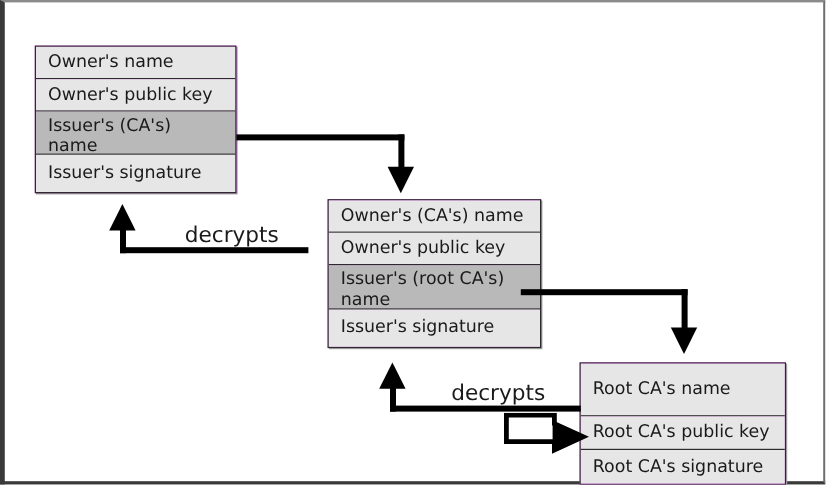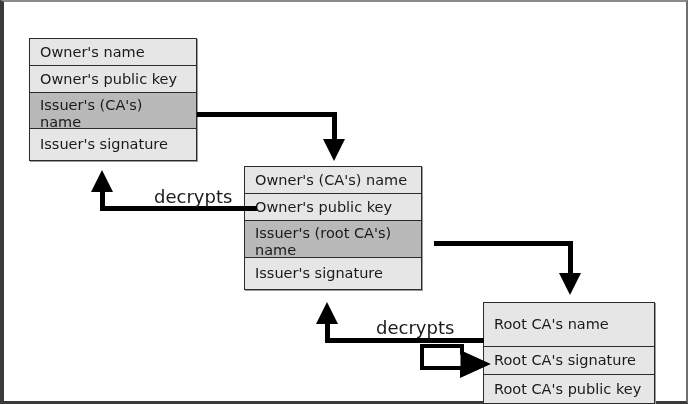--- a/index.html
+++ b/index.html
@@ -105,32 +105,32 @@
   <div id="frame"></div>
 
   <div class="cert-box" id="cert1" style="left:29px; top:38px; width:168px;">
     <div class="cert-row" style="height:27px;">Owner's name</div>
     <div class="cert-row" style="height:27px;">Owner's public key</div>
     <div class="cert-row shaded two-line" style="height:36px;">Issuer's (CA's)
 name</div>
     <div class="cert-row" style="height:31px;">Issuer's signature</div>
   </div>
 
-  <div class="cert-box" id="cert2" style="left:244px; top:166px; width:178px;">
+  <div class="cert-box" id="cert2" style="left:273px; top:166px; width:178px;">
     <div class="cert-row" style="height:27px;">Owner's (CA's) name</div>
     <div class="cert-row" style="height:27px;">Owner's public key</div>
     <div class="cert-row shaded two-line" style="height:37px;">Issuer's (root CA's)
 name</div>
     <div class="cert-row" style="height:31px;">Issuer's signature</div>
   </div>
 
   <div class="cert-box" id="cert3" style="left:483px; top:302px; width:172px;">
     <div class="cert-row" style="height:44px;">Root CA's name</div>
+    <div class="cert-row" style="height:28px;">Root CA's public key</div>
     <div class="cert-row" style="height:28px;">Root CA's signature</div>
-    <div class="cert-row" style="height:28px;">Root CA's public key</div>
   </div>
 
   <div class="seg" style="left:197px; top:112px; width:140px; height:5px;"></div>
   <div class="seg" style="left:332px; top:112px; width:5px; height:29px;"></div>
   <div class="arrow-down" style="left:323px; top:139px;"></div>
 
   <div class="seg" style="left:434px; top:241px; width:139px; height:5px;"></div>
   <div class="seg" style="left:568px; top:241px; width:5px; height:33px;"></div>
   <div class="arrow-down" style="left:559px; top:273px;"></div>
 

